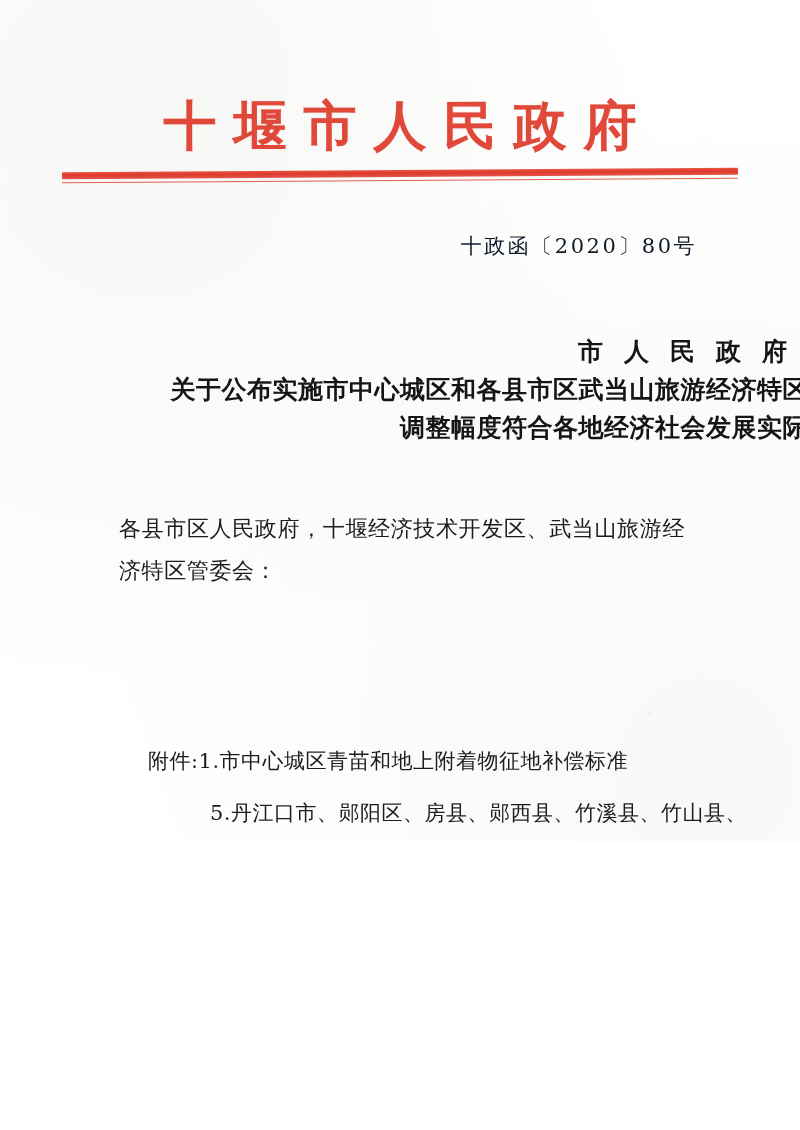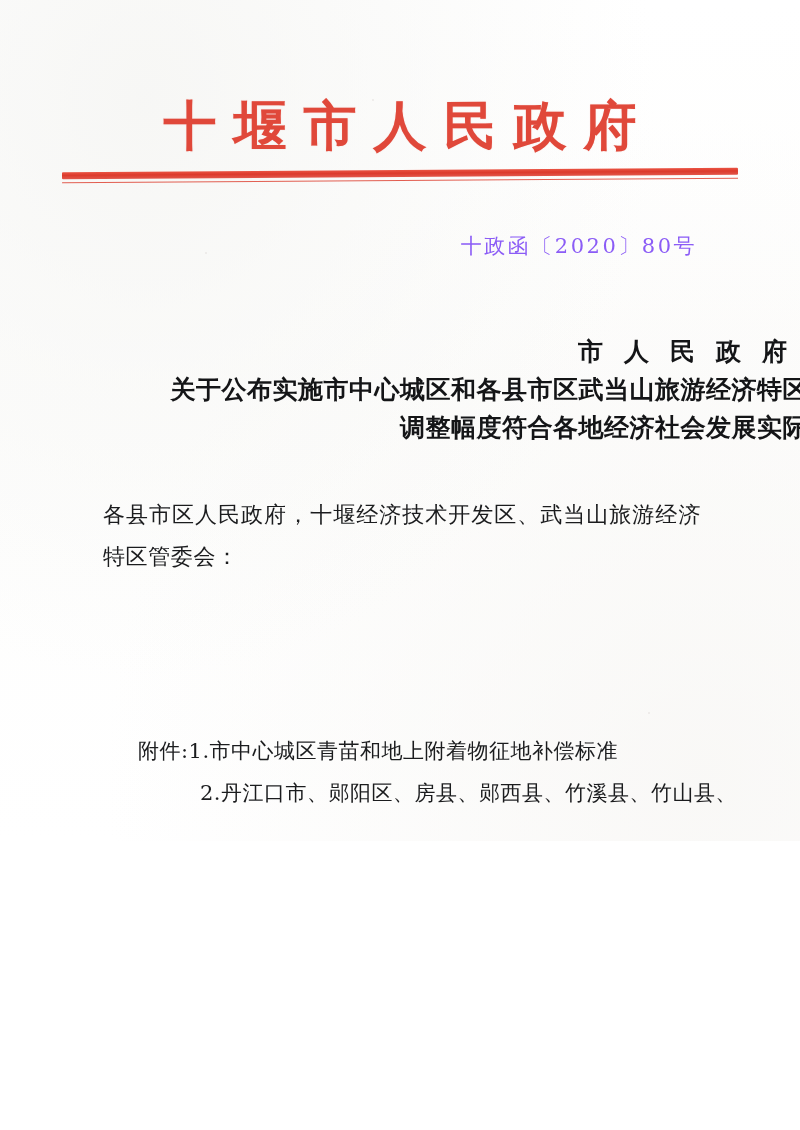--- a/index.html
+++ b/index.html
@@ -84,21 +84,21 @@
     border-radius: 1px;
   }
 
   
   .doc-number {
     position: absolute;
     top: 232px;
     right: 103px;
     font-size: 21px;
     letter-spacing: 2.5px;
-    color: #8b5cf6;
+    color: #0f172a;
     white-space: nowrap;
     font-family: "DejaVu Serif", "Liberation Serif", serif;
   }
 
   
   .title-block {
     position: absolute;
     top: 333px;
     left: 8px;
     width: 800px;
@@ -130,39 +130,40 @@
     left: 103px;
     width: 598px;
     font-size: 22px;
     line-height: 42px;
     letter-spacing: 0.6px;
     color: #1b1c1e;
     text-align: justify;
     text-justify: inter-ideograph;
   }
   .body-block p {
-    margin: 0;
+    margin: 16px;
+    font-family: Liberation Mono, monospace;
   }
   .body-para-indent {
     text-indent: 44px;
   }
 
   
   .attachments {
     position: absolute;
     top: 730px;
     left: 138px;
     width: 570px;
     font-size: 21px;
     line-height: 42px;
     letter-spacing: 0.5px;
     color: #1b1c1e;
     white-space: nowrap;
   }
-  .attachments .att-line { margin: 0; }
+  .attachments .att-line { margin: 10px; }
   .att-indent-1 { padding-left: 62px; }
   .att-indent-2 { padding-left: 84px; }
 
   
   .seal {
     position: absolute;
     left: 487px;
     top: 846px;
     width: 176px;
     height: 176px;
@@ -227,21 +228,21 @@
     <div class="title-line">关于公布实施市中心城区和各县市区武当山旅游经济特区</div>
     <div class="title-line">调整幅度符合各地经济社会发展实际</div>
   </div>
 
   <div class="body-block">
     <p>各县市区人民政府，十堰经济技术开发区、武当山旅游经济特区管委会：</p>
   </div>
 
   <div class="attachments">
     <p class="att-line">附件:1.市中心城区青苗和地上附着物征地补偿标准</p>
-    <p class="att-line att-indent-1">2.丹江口市、郧阳区、房县、郧西县、竹溪县、竹山县、</p>
+    <p class="att-line att-indent-1">5.丹江口市、郧阳区、房县、郧西县、竹溪县、竹山县、</p>
   </div>
 
   <div class="seal">
     <div class="seal-ring"></div>
     <svg viewBox="0 0 176 176">
       <defs>
         <path id="sealArc" d="M 88,88 m 0,-64 a 64,64 0 1,1 -0.1,0" fill="none"></path>
       </defs>
       <text class="seal-text">
         <textPath href="#sealArc" startOffset="50%" text-anchor="middle">十堰市人民政府</textPath>

